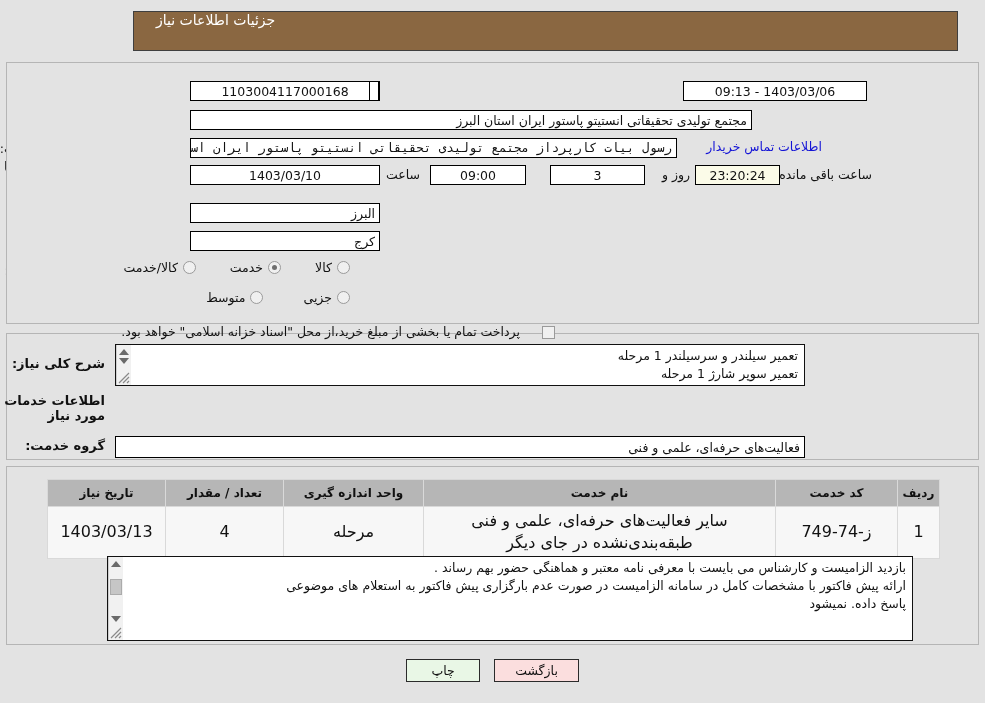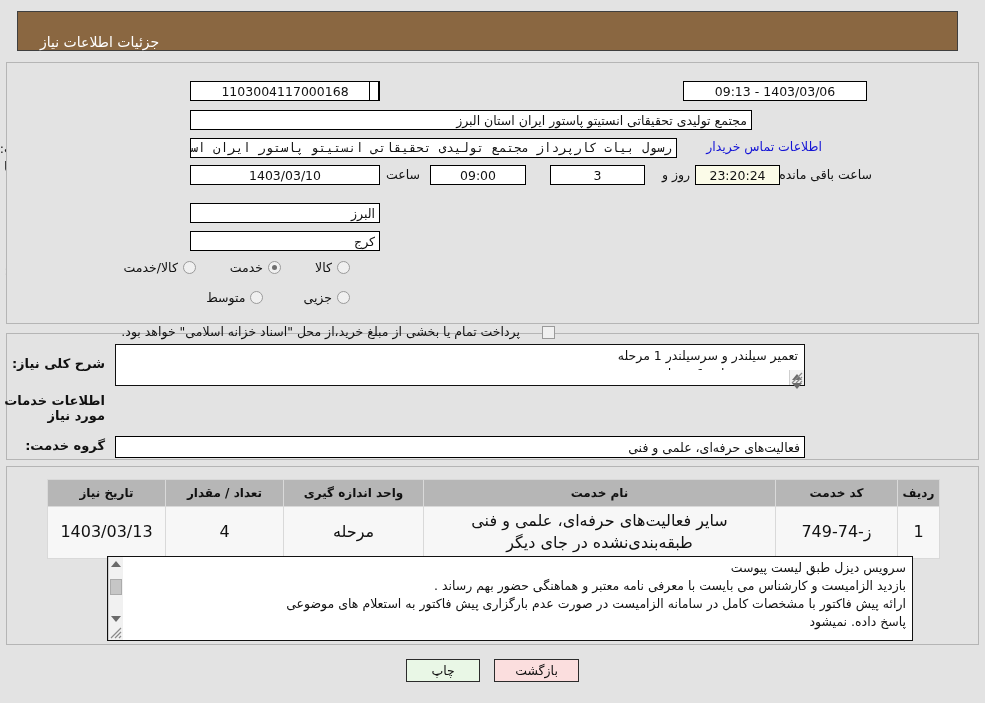--- a/index.html
+++ b/index.html
@@ -41,27 +41,27 @@
     position: absolute;
     top: 330px; left: 188px;
     width: 70px; height: 70px;
     z-index: 0; pointer-events: none;
   }
 
   
   .header {
     position: absolute;
     top: 11px; right: 27px;
-    width: 941px; height: 40px;
+    width: 825px; height: 40px;
     background: #8a6741;
     border: 1px solid #3f3f3f;
     color: #ffffff;
     font-size: 14px;
     display: flex;
-    align-items: flex-end;
+    align-items: flex-start;
     justify-content: flex-start;
     padding-right: 12px;
     z-index: 3;
   }
   .header .htitle { margin-right: auto; margin-left: 22px; }
 
   
   .panel {
     position: absolute;
     border: 1px solid #b5b5b5;
@@ -332,21 +332,21 @@
   </div>
   <div style="position:absolute; top:292px; right:430px; display:flex; align-items:flex-end; gap:22px; z-index:4;margin-top:32px;">
     <span class="checkbox"></span>
     <span class="plain">پرداخت تمام یا بخشی از مبلغ خرید،از محل "اسناد خزانه اسلامی" خواهد بود.</span>
   </div>
 
   <div class="panel" id="panel-mid"></div>
 
   <span class="boldlbl" style="position:absolute; top:356px; right:880px; z-index:4;">شرح کلی نیاز:</span>
 
-  <div class="tbox" style="top:344px; right:180px; width:690px; height:42px; z-index:4;flex-direction:column;">
+  <div class="tbox" style="top:344px; right:180px; width:690px; height:42px; z-index:4;">
     <div class="content">
       <div>تعمیر سیلندر و سرسیلندر  1 مرحله</div>
       <div>تعمیر سوپر شارژ  1 مرحله</div>
     </div>
     <div class="sbar">
       <span class="arr up"></span>
       <span class="arr dn"></span>
       <svg class="grip" viewBox="0 0 12 12">
         <path d="M11 1 L1 11 M11 5 L5 11 M11 9 L9 11" stroke="#8a8a8a" stroke-width="1.2" fill="none"></path>
       </svg>
@@ -379,21 +379,20 @@
         <td>مرحله</td>
         <td>4</td>
         <td>1403/03/13</td>
       </tr>
     </tbody>
   </table>
 
 
   <div class="tbox" style="top:556px; right:72px; width:806px; height:85px; z-index:4;">
     <div class="content">
-      <div>سرویس دیزل طبق لیست پیوست</div>
       <div>بازدید الزامیست و کارشناس می بایست با معرفی نامه معتبر و هماهنگی حضور بهم رساند .</div>
       <div>ارائه پیش فاکتور با مشخصات کامل در سامانه الزامیست در صورت عدم بارگزاری پیش فاکتور به استعلام های موضوعی</div>
       <div>پاسخ داده. نمیشود</div>
     </div>
     <div class="sbar">
       <span class="arr up"></span>
       <span class="thumb"></span>
       <span class="arr dn" style="top:auto; bottom:18px;"></span>
       <svg class="grip" viewBox="0 0 12 12">
         <path d="M11 1 L1 11 M11 5 L5 11 M11 9 L9 11" stroke="#8a8a8a" stroke-width="1.2" fill="none"></path>

